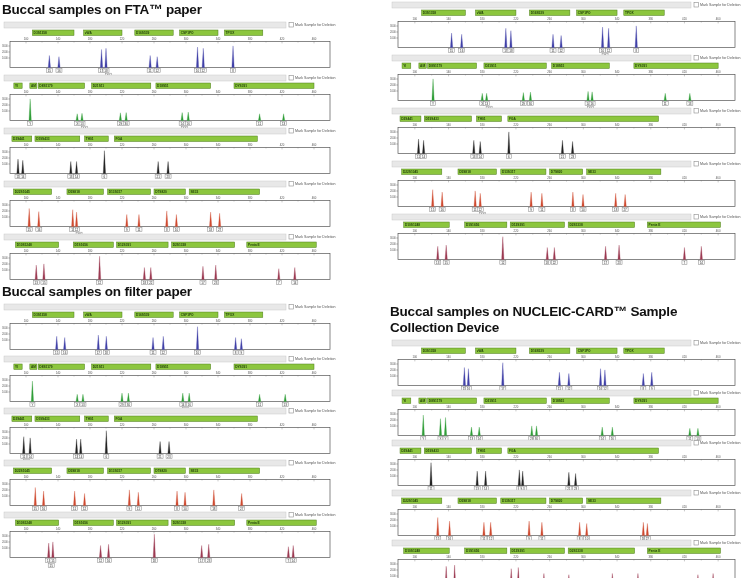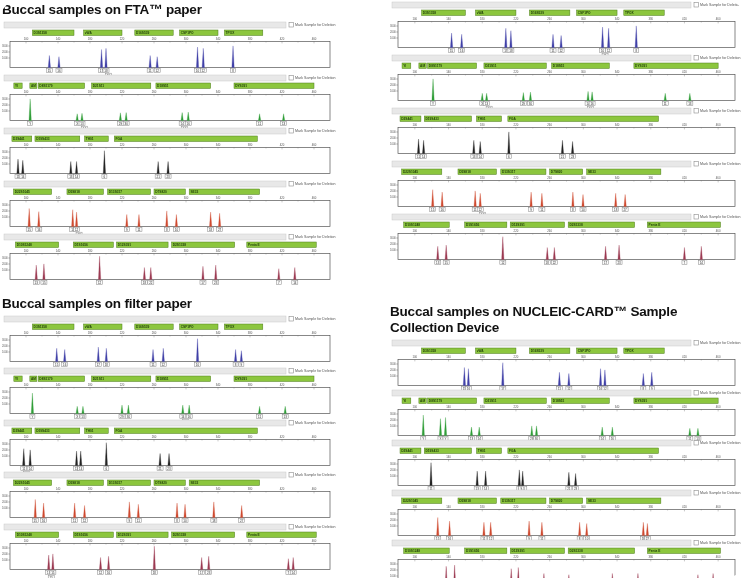--- a/index.html
+++ b/index.html
@@ -1,21 +1,21 @@
 <!DOCTYPE html>
 <html><head>
 <meta charset="utf-8">
 <style>
   html,body{margin:0;padding:0;background:#fff;}
   #canvas{position:relative;width:745px;height:578px;background:#ffffff;overflow:hidden;
-          font-family:"Liberation Sans", sans-serif;border-radius:20px;}
+          font-family:"Liberation Sans", sans-serif;}
   .panel{position:absolute;}
   #p-fta{left:2px;top:2px;width:334px;}
   #p-cotton{left:390px;top:2px;width:351px;}
-  #p-filter{left:2px;top:296px;width:334px;}
+  #p-filter{left:2px;top:284px;width:334px;}
   #p-nucleic{left:390px;top:304px;width:351px;}
   .panel h2{margin:0 0 4px 0;font-size:13.5px;line-height:16px;font-weight:bold;color:#111;
             letter-spacing:-0.2px;}
   .traces .trace{display:block;margin:0 0 3px 0;}
   .panel.tight .traces .trace{margin-bottom:2px;}
   .panel.tightest .traces .trace{margin-bottom:0;}
   svg{overflow:visible;}
   svg text{font-family:"Liberation Sans", sans-serif;}
 </style>
 </head>

